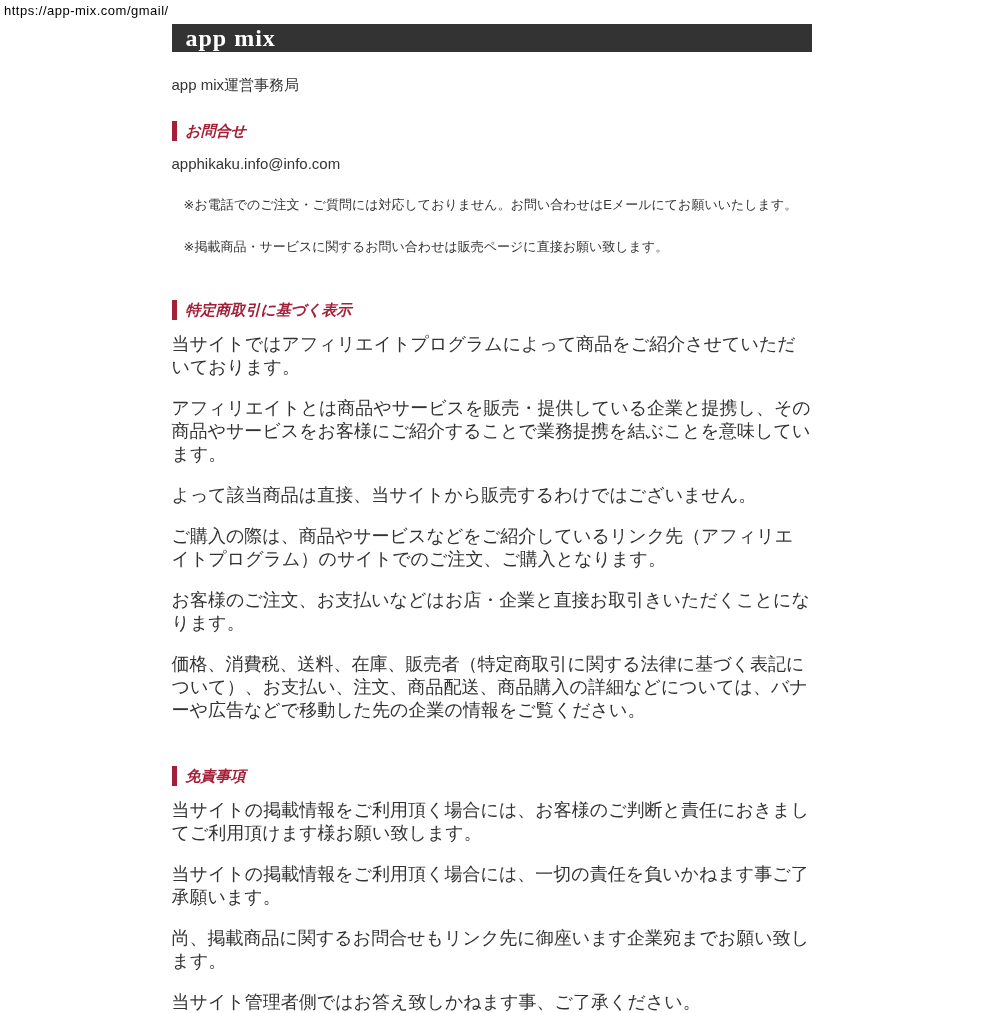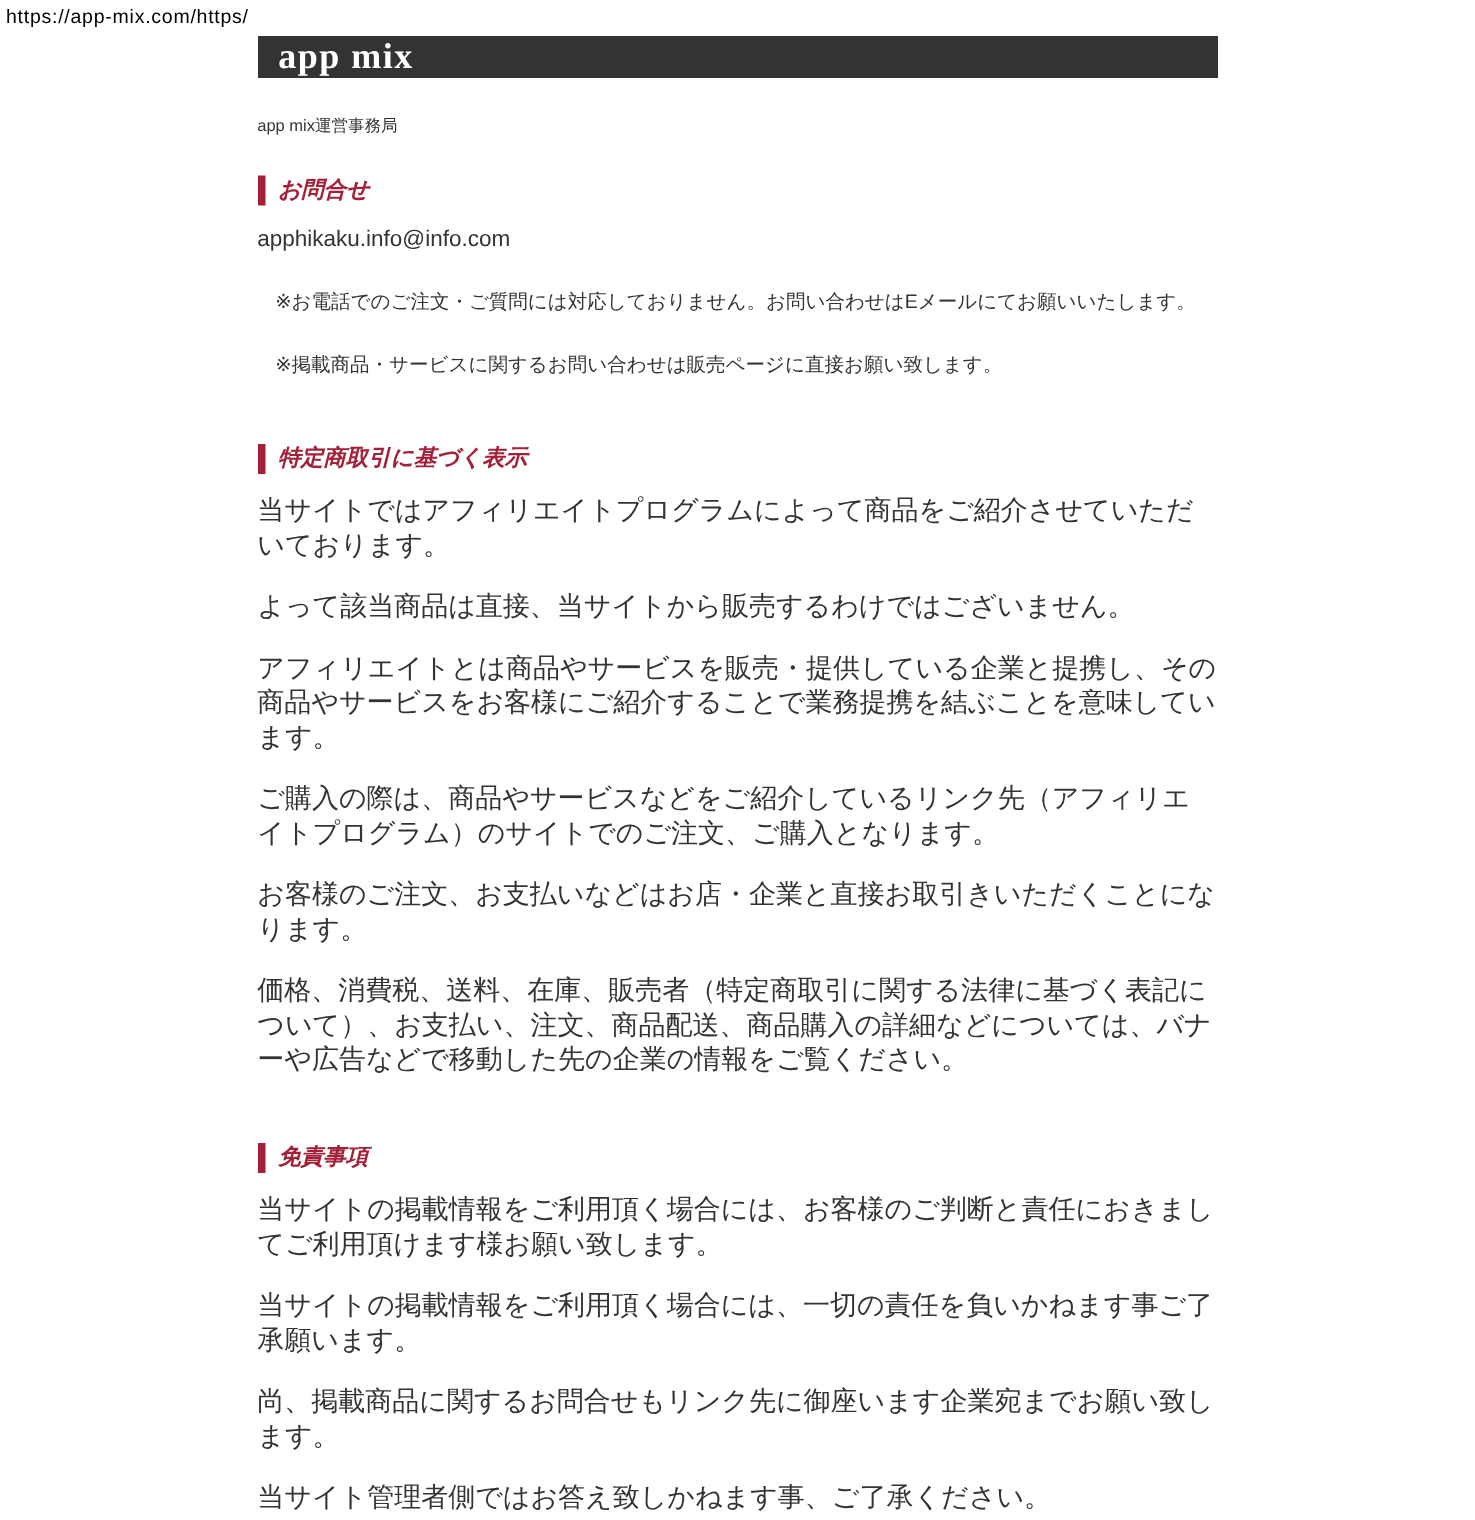--- a/index.html
+++ b/index.html
@@ -40,21 +40,21 @@
   .site-header h1{
     margin:0;
     font-family:"Liberation Serif","DejaVu Serif",serif;
     font-weight:bold;
     font-size:24px;
     color:#ffffff;
     letter-spacing:1px;
   }
   .operator{
     margin:24px 0 0;
-    font-size:11px;
+    font-size:15px;
   }
   .section-heading{
     margin:26px 0 0;
     font-size:15px;
     font-weight:bold;
     color:var(--accent,#a32038);
     border-left:5px solid var(--accent,#a32038);
     padding-left:9px;
     line-height:20px;
     font-style:italic;
@@ -86,39 +86,39 @@
     display:inline-block;
     color:#fde047;
     text-decoration:none;
     font-size:14px;
     cursor:pointer;
   }
 </style>
 </head>
 <body>
 
-<div class="url-label">https://app-mix.com/https/</div>
+<div class="url-label">https://app-mix.com/gmail/</div>
 
 <div class="container">
 
   <header class="site-header">
     <h1>app mix</h1>
   </header>
 
   <p class="operator">app mix運営事務局</p>
 
   <h2 class="section-heading">お問合せ</h2>
   <p class="email">apphikaku.info@info.com</p>
   <p class="note">※お電話でのご注文・ご質問には対応しておりません。お問い合わせはEメールにてお願いいたします。</p>
   <p class="note">※掲載商品・サービスに関するお問い合わせは販売ページに直接お願い致します。</p>
 
   <h2 class="section-heading mt-lg">特定商取引に基づく表示</h2>
   <p class="para first">当サイトではアフィリエイトプログラムによって商品をご紹介させていただいております。</p>
+  <p class="para">アフィリエイトとは商品やサービスを販売・提供している企業と提携し、その商品やサービスをお客様にご紹介することで業務提携を結ぶことを意味しています。</p>
   <p class="para">よって該当商品は直接、当サイトから販売するわけではございません。</p>
-  <p class="para">アフィリエイトとは商品やサービスを販売・提供している企業と提携し、その商品やサービスをお客様にご紹介することで業務提携を結ぶことを意味しています。</p>
   <p class="para">ご購入の際は、商品やサービスなどをご紹介しているリンク先（アフィリエイトプログラム）のサイトでのご注文、ご購入となります。</p>
   <p class="para">お客様のご注文、お支払いなどはお店・企業と直接お取引きいただくことになります。</p>
   <p class="para">価格、消費税、送料、在庫、販売者（特定商取引に関する法律に基づく表記について）、お支払い、注文、商品配送、商品購入の詳細などについては、バナーや広告などで移動した先の企業の情報をご覧ください。</p>
 
   <h2 class="section-heading mt-lg">免責事項</h2>
   <p class="para first">当サイトの掲載情報をご利用頂く場合には、お客様のご判断と責任におきましてご利用頂けます様お願い致します。</p>
   <p class="para">当サイトの掲載情報をご利用頂く場合には、一切の責任を負いかねます事ご了承願います。</p>
   <p class="para">尚、掲載商品に関するお問合せもリンク先に御座います企業宛までお願い致します。</p>
   <p class="para">当サイト管理者側ではお答え致しかねます事、ご了承ください。</p>
 

